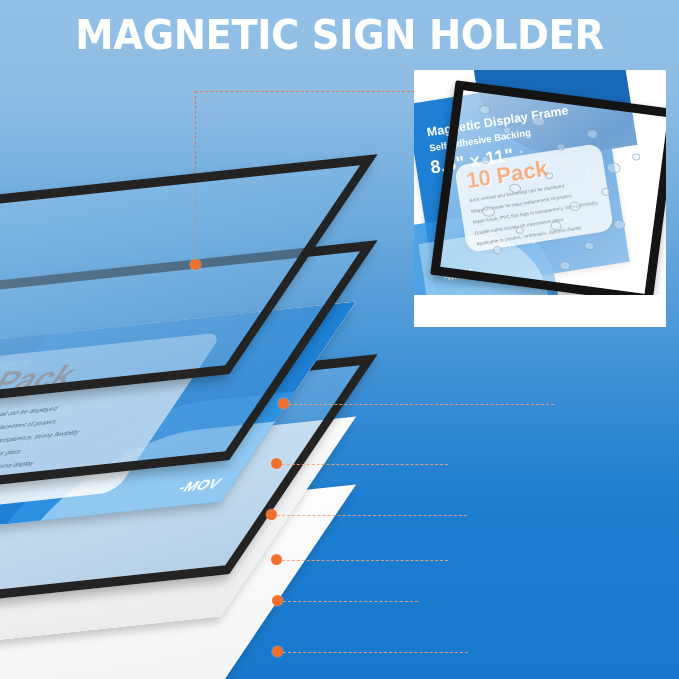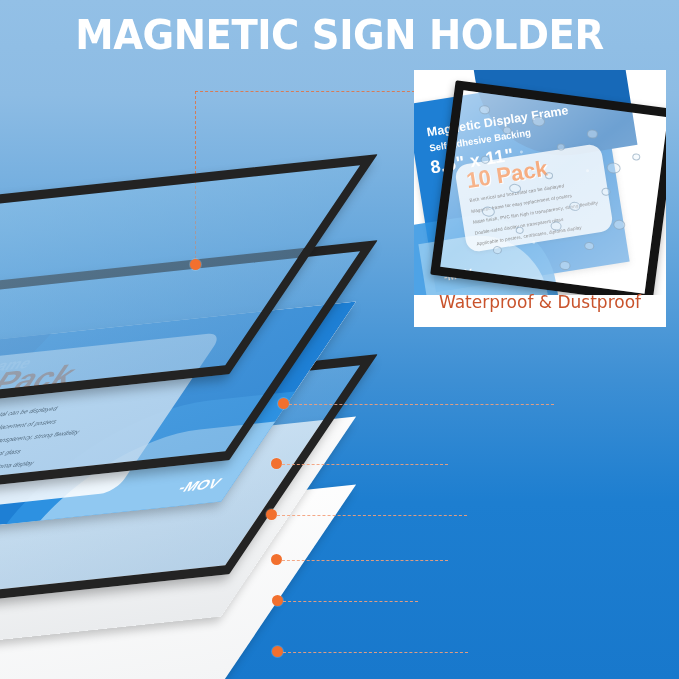--- a/index.html
+++ b/index.html
@@ -298,16 +298,15 @@
         <div class="drop" style="left:166px;top:108px;width:10px;height:8px;"></div>
         <div class="drop" style="left:50px;top:150px;width:7px;height:6px;"></div>
         <div class="drop" style="left:118px;top:156px;width:9px;height:7px;"></div>
         <div class="drop" style="left:176px;top:40px;width:6px;height:5px;"></div>
         <div class="dot-b" style="left:64px;top:52px;width:3px;height:3px;"></div>
         <div class="dot-b" style="left:132px;top:62px;width:3px;height:3px;"></div>
         <div class="dot-b" style="left:88px;top:140px;width:3px;height:3px;"></div>
       </div>
 
     </div>
-    <div id="card-caption">Waterproof &amp; Dustproof</div>
   </div>
 
 </div>
 
 </body></html>

